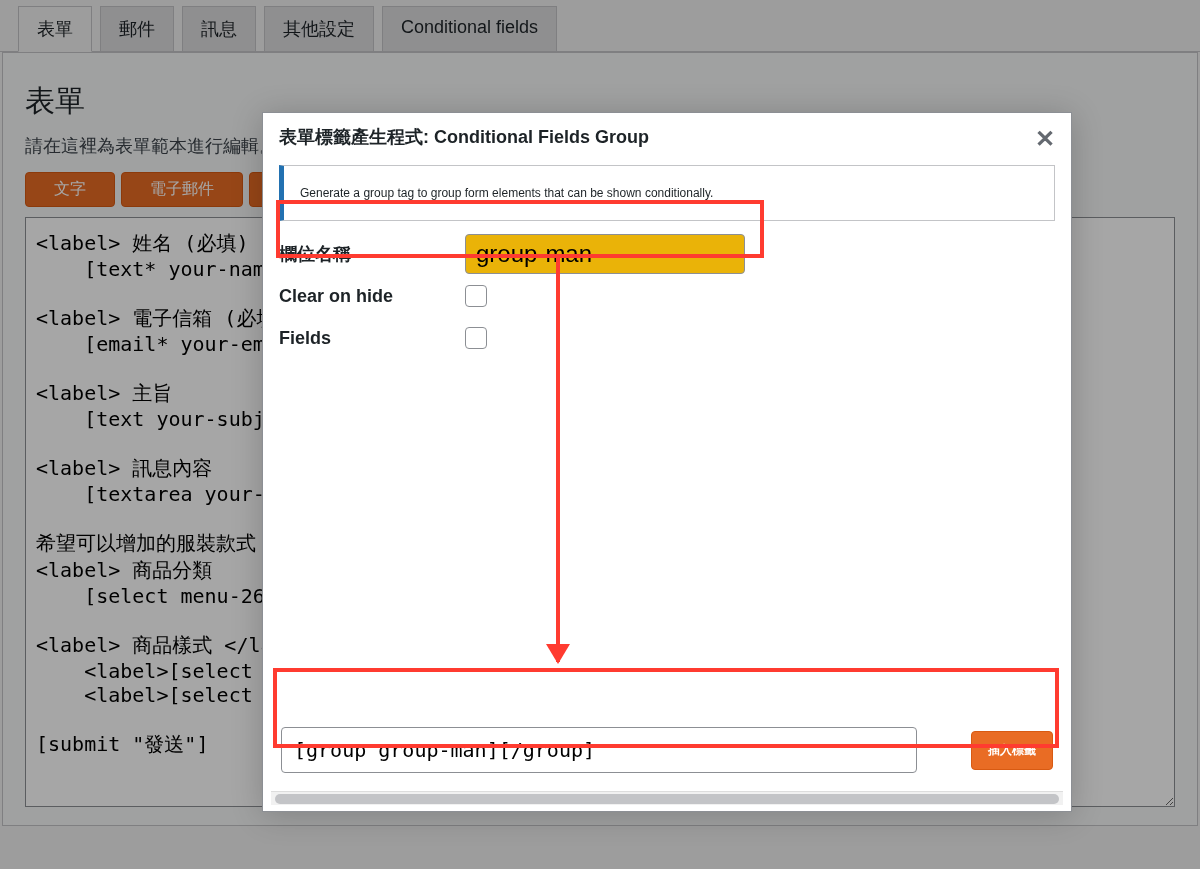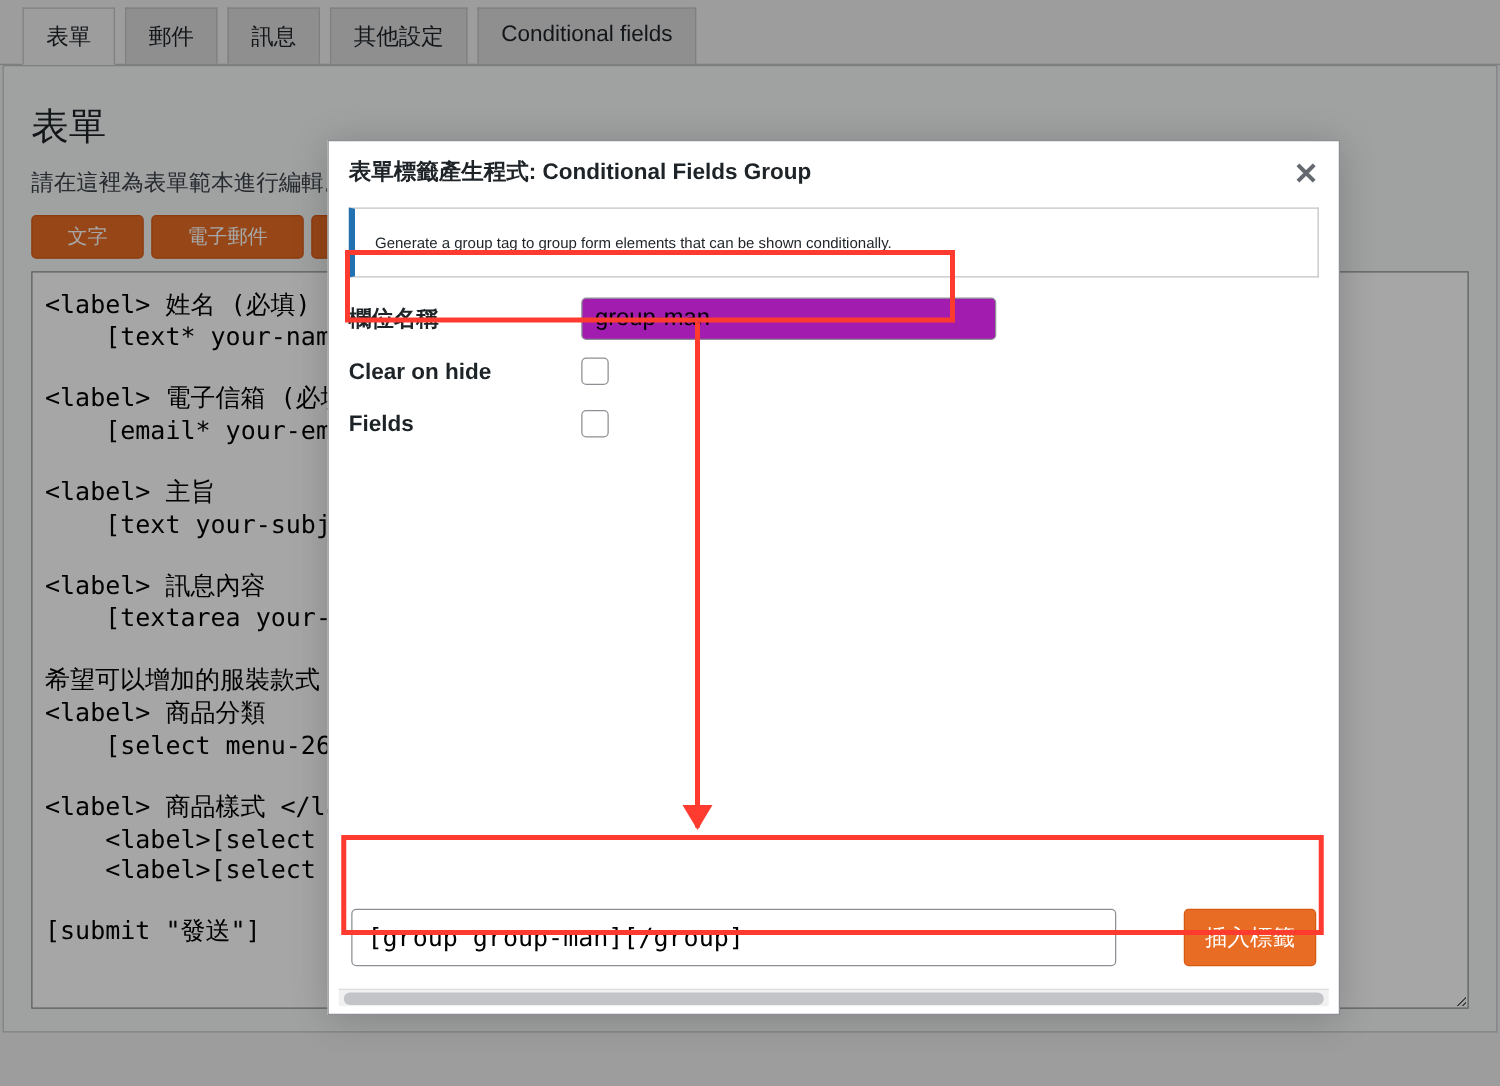--- a/index.html
+++ b/index.html
@@ -44,22 +44,22 @@
 
   .modal-body { padding: 0 16px 10px 16px; flex: 1; }
   .info-box {
     border: 1px solid #c3c4c7; border-left: 5px solid #2271b1; background: #fff;
     padding: 20px 16px; font-size: 12px; margin-bottom: 14px;
   }
 
   .form-row { display: flex; align-items: center; gap: 16px; height: 38px; margin-bottom: 4px;}
   .form-row label { width: 170px; font-size: 18px; font-weight: 700; }
   .text-input {
-    border: 1px solid #8c8f94; border-radius: 4px; padding: 5px 10px; font-size: 19px;
-    width: 332px; background: #a21caf;
+    border: 1px solid #8c8f94; border-radius: 4px; padding: 5px 10px; font-size: 24px;
+    width: 280px; background: #eab308;
   }
   .checkbox { width: 22px; height: 22px; border: 1px solid #8c8f94; border-radius: 4px; background: #fff; }
 
   .highlight-box { border: 4px solid #ff3b30; padding: 2px; }
   .highlight-top { position: absolute; left: 276px; top: 200px; width: 488px; height: 58px; pointer-events: none; }
   .highlight-bottom { position: absolute; left: 273px; top: 668px; width: 786px; height: 80px; pointer-events: none; }
 
   .arrow { position: absolute; left: 556px; top: 258px; width: 4px; height: 404px; background: #ff3b30; pointer-events:none;}
   .arrow::after {
     content: ""; position: absolute; left: -10px; bottom: -2px;
@@ -69,21 +69,21 @@
 
   .modal-footer {
     padding: 18px 18px; display: flex; align-items: center; gap: 32px;
   }
   .tag-output {
     flex: 1; border: 1px solid #8c8f94; border-radius: 4px; padding: 10px 12px;
     font-family: Menlo, Consolas, monospace; font-size: 20px; background: #fff;
   }
   .insert-btn {
     background: #e96c24; color: #fff; border: 1px solid #d85a12; border-radius: 4px;
-    padding: 10px 16px; font-size: 18px; font-weight: 400; cursor: pointer; margin-left: 22px;
+    padding: 10px 16px; font-size: 12px; font-weight: 700; cursor: pointer; margin-left: 22px;
   }
 
   .hscroll { height: 14px; background: #f1f1f1; border-top: 1px solid #ddd; position: relative; margin: 0 8px 6px;}
   .hscroll-thumb { position: absolute; left: 4px; right: 4px; top: 2px; height: 10px; background: #c3c4c7; border-radius: 6px; }
 </style>
 </head>
 <body>
 
 <div class="wrap">
 

